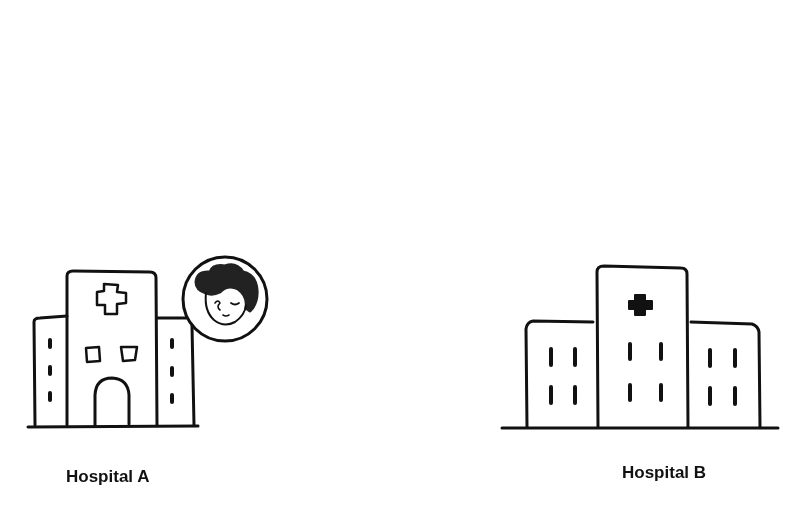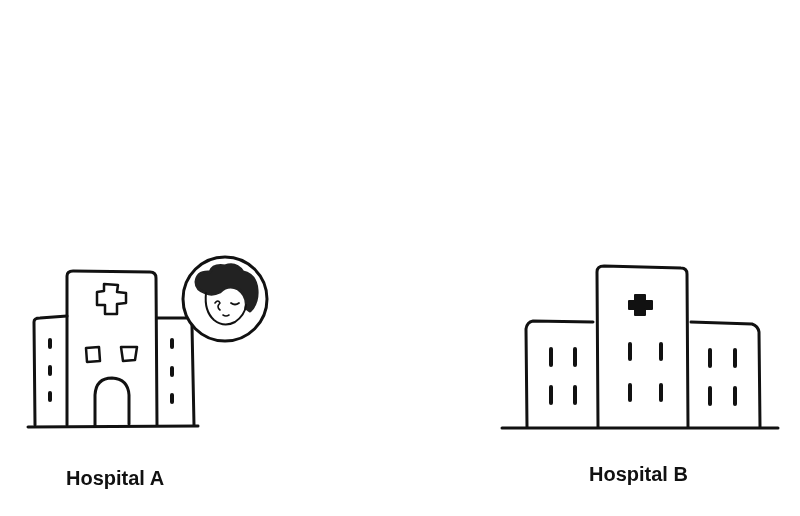--- a/index.html
+++ b/index.html
@@ -1,21 +1,21 @@
 <!DOCTYPE html>
 <html><head>
 <meta charset="utf-8">
 <style>
   html, body { margin:0; padding:0; }
   body { width:800px; height:516px; background:#ffffff; position:relative; overflow:hidden;
          font-family:"Liberation Sans", sans-serif; }
   svg.scene { position:absolute; left:0; top:0; }
-  .label { position:absolute; font-weight:bold; font-size:20px; color:#111; }
+  .label { position:absolute; font-weight:bold; font-size:17px; color:#111; }
   #label-a { left:66px; top:467px; }
-  #label-b { left:589px; top:463px; }
+  #label-b { left:622px; top:463px; }
 </style>
 </head>
 <body>
 
 <svg class="scene" width="800" height="516" viewBox="0 0 800 516">
   <g fill="none" stroke="#111" stroke-width="3" stroke-linecap="round" stroke-linejoin="round">
 
     <g>
       <path d="M35 425 L34 322 Q34 318 40 318 L67 316"></path>
       <path d="M67 425 L67 276 Q67 271 73 271 L150 272 Q156 272 156 278 L157 425"></path>

